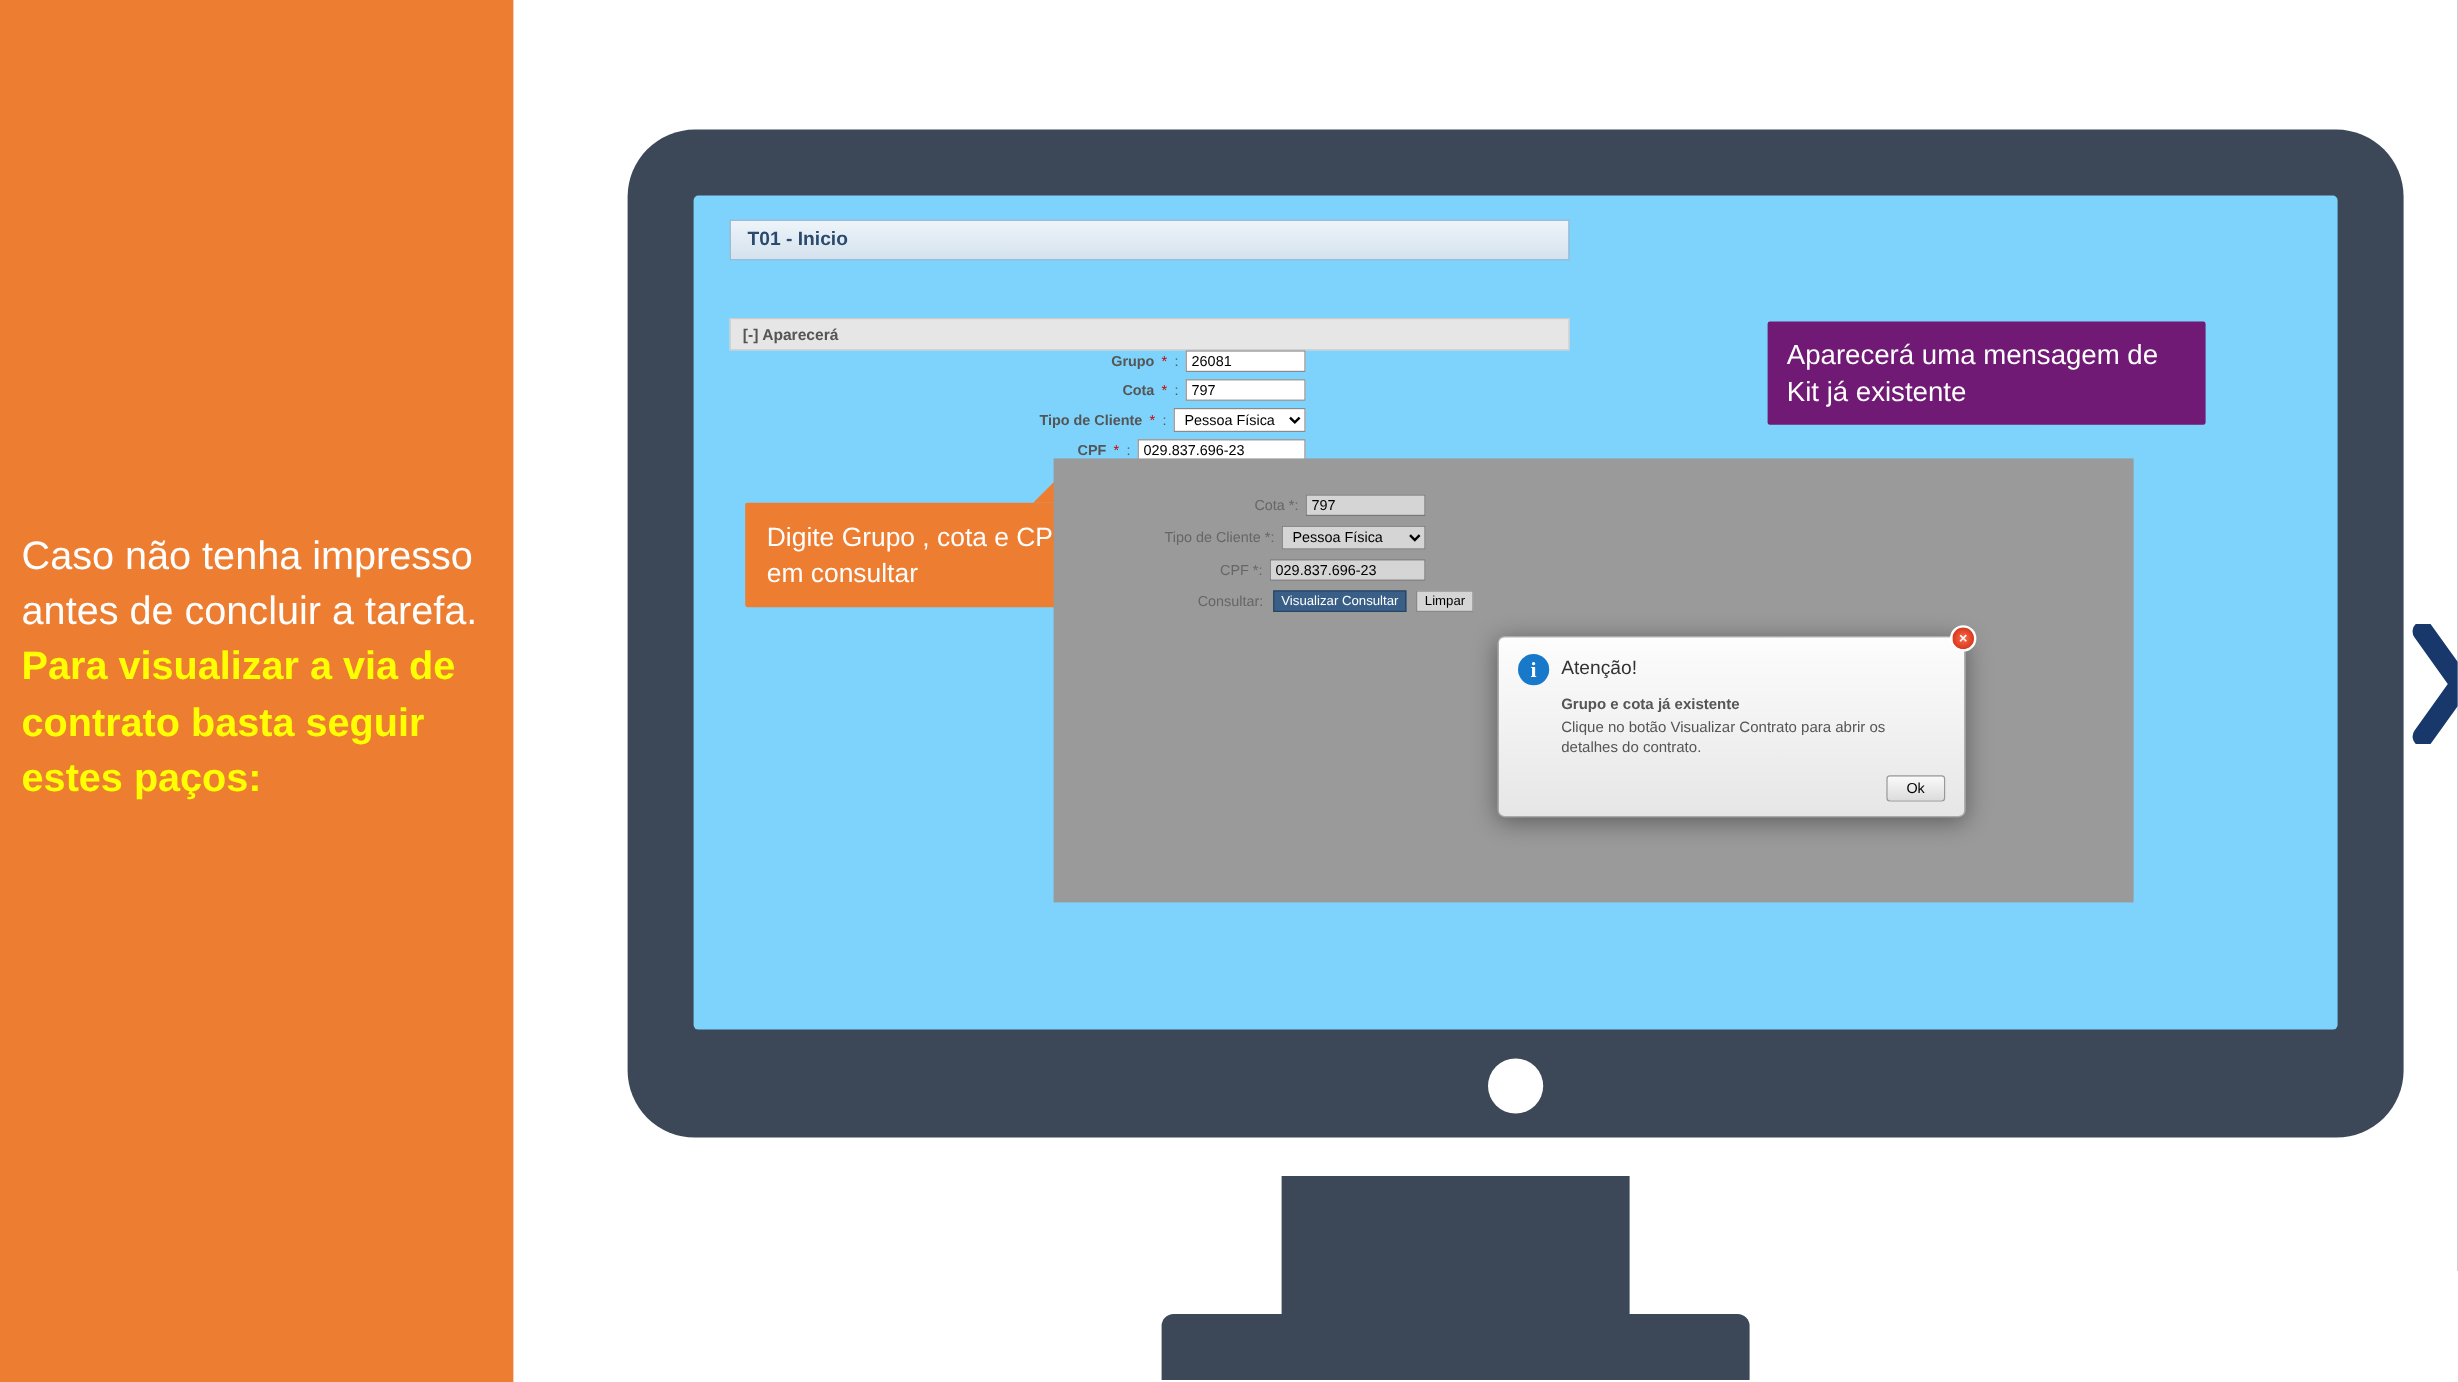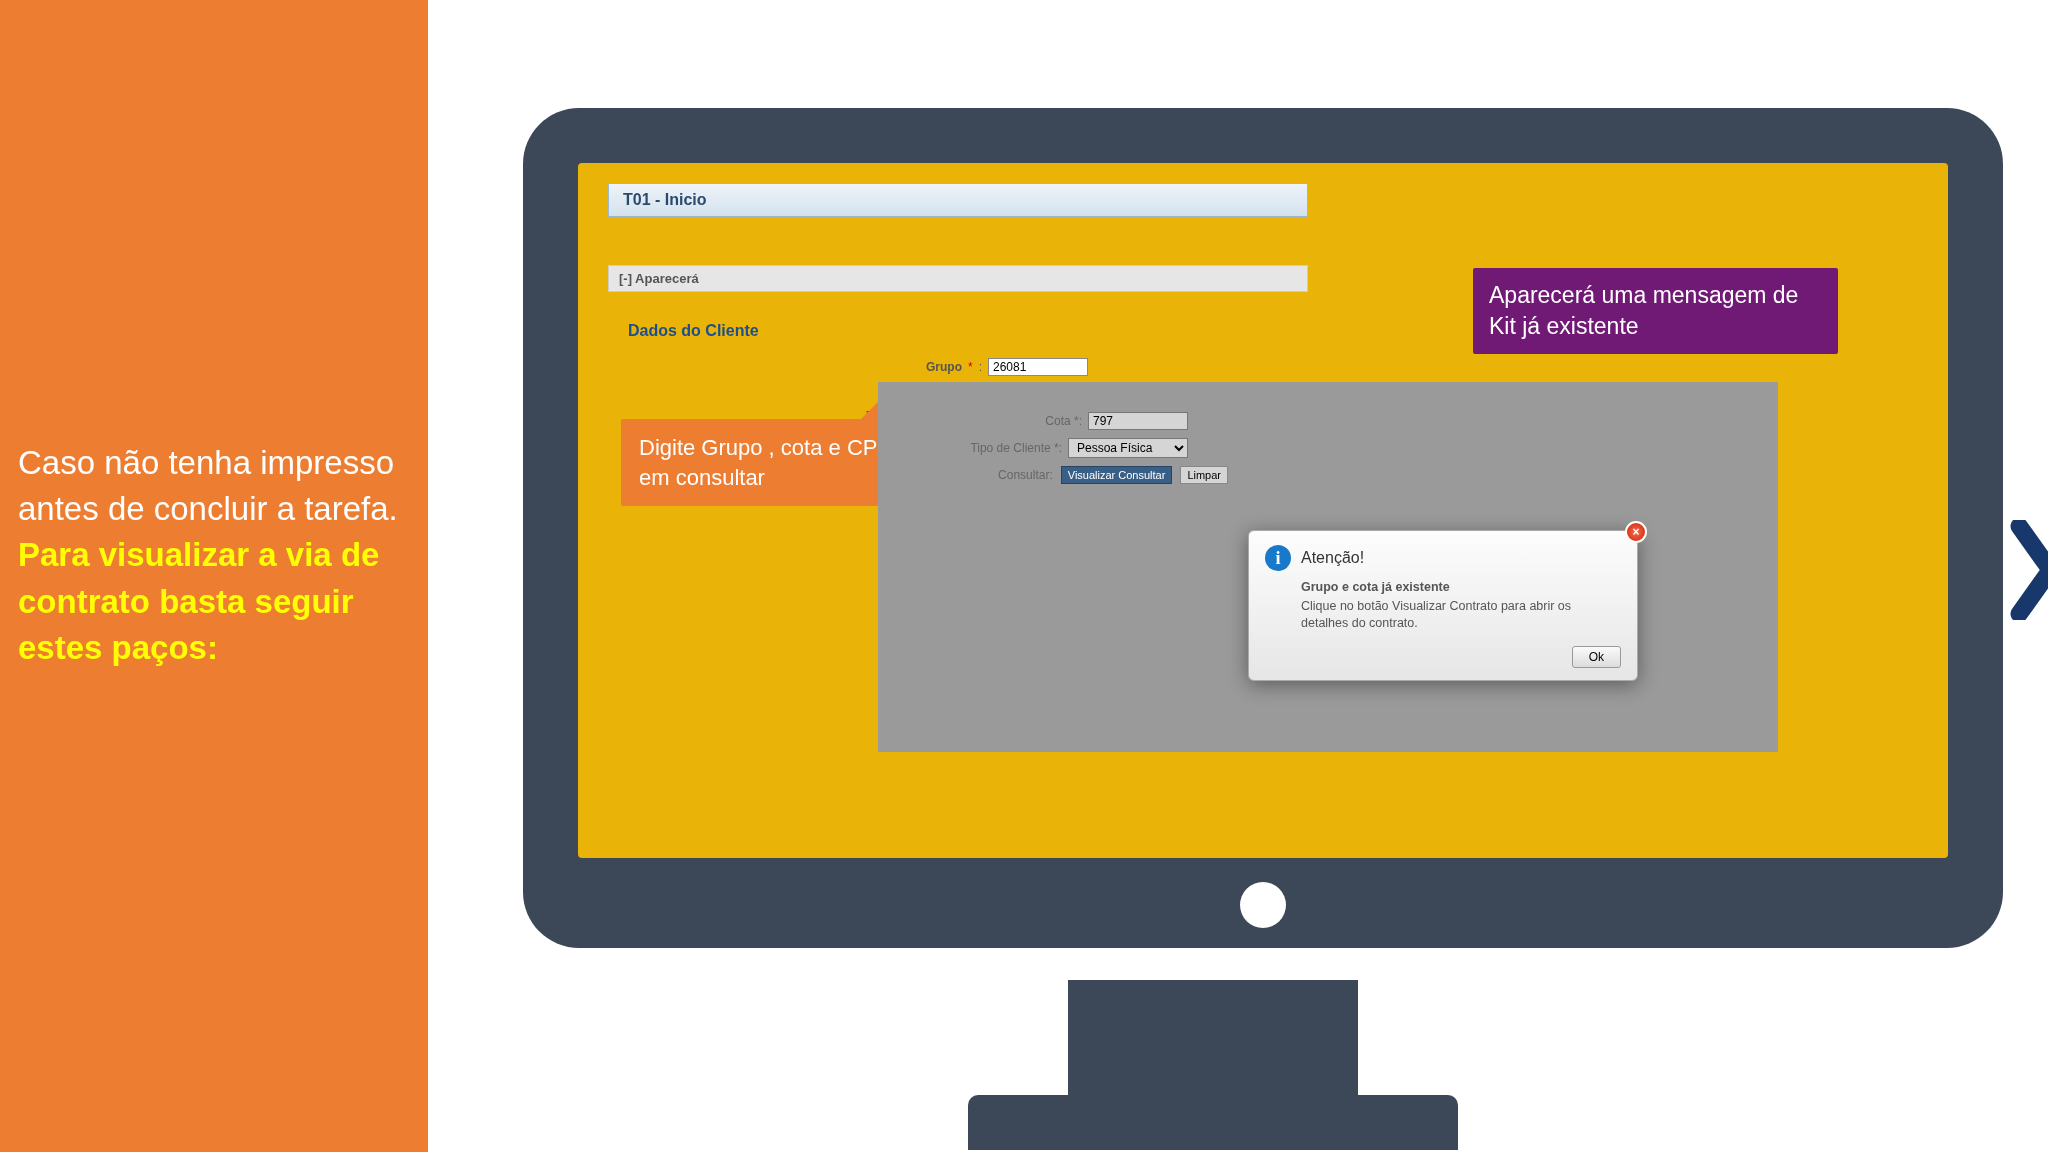--- a/index.html
+++ b/index.html
@@ -43,21 +43,21 @@
     position: absolute;
     left: 95px; top: 108px;
     width: 1480px; height: 840px;
     background: #3C4858;
     border-radius: 56px;
   }
   .monitor-screen {
     position: absolute;
     left: 55px; top: 55px;
     right: 55px; bottom: 90px;
-    background: #eab308;
+    background: #7dd3fc;
     border-radius: 4px;
     overflow: hidden;
   }
   .monitor-camera {
     position: absolute;
     left: 50%; transform: translateX(-50%);
     bottom: 20px;
     width: 46px; height: 46px;
     background: #fff;
     border-radius: 50%;
@@ -311,21 +311,20 @@
 <div class="main-area">
 
   <div class="monitor">
     <div class="monitor-screen">
 
       <div class="form-container">
         <div class="header-bar">T01 - Inicio</div>
         <div class="section-bar">
           <span class="toggle">[-] Aparecerá</span>
         </div>
-        <div class="section-title">Dados do Cliente</div>
 
         <div class="form-row">
           <label>Grupo</label>
           <span class="req">*</span>:
           <input type="text" value="26081" style="">
         </div>
         <div class="form-row">
           <label>Cota</label>
           <span class="req">*</span>:
           <input type="text" value="797" style="">
@@ -358,20 +357,24 @@
 
   <div class="overlay">
     <div class="overlay-inner">
       <div class="row">
         <label>Cota *:</label>
         <input type="text" value="797" style="">
       </div>
       <div class="row">
         <label>Tipo de Cliente *:</label>
         <select><option>Pessoa Física</option></select>
+      </div>
+      <div class="row">
+        <label>CPF *:</label>
+        <input type="text" class="wide" value="029.837.696-23" style="">
       </div>
       <div class="btn-row">
         <span>Consultar:</span>
         <button class="btn-highlight">Visualizar Consultar</button>
         <button class="btn-plain">Limpar</button>
       </div>
     </div>
   </div>
 
   <div class="dialog">

